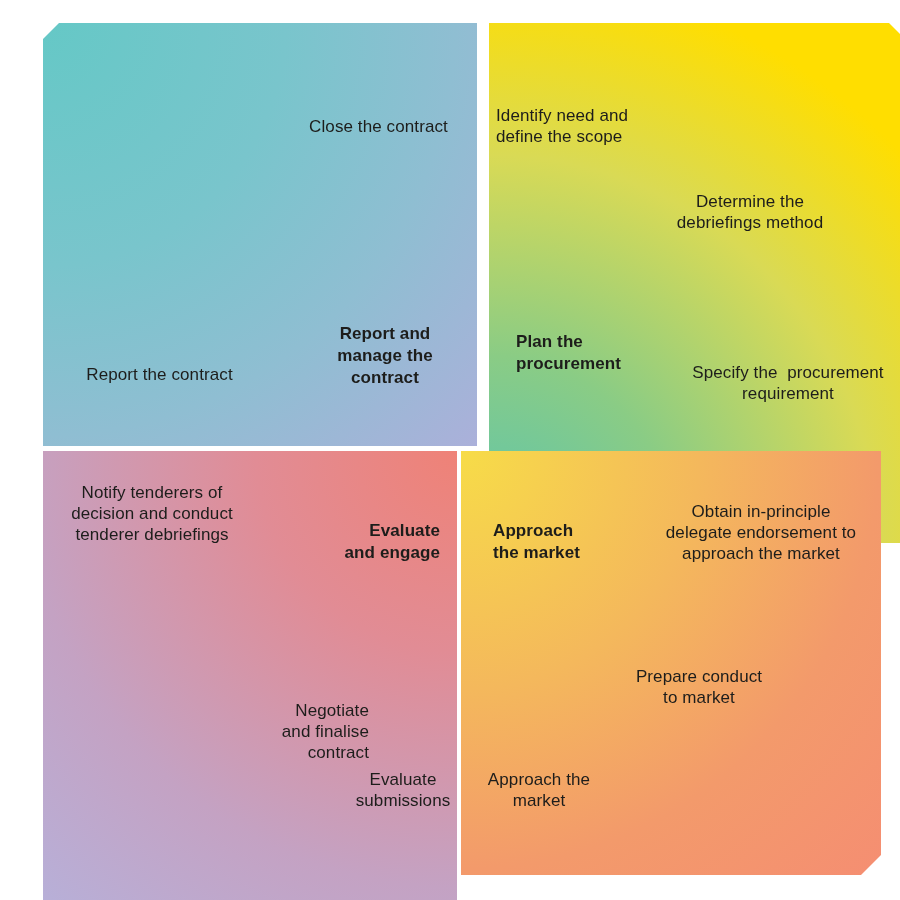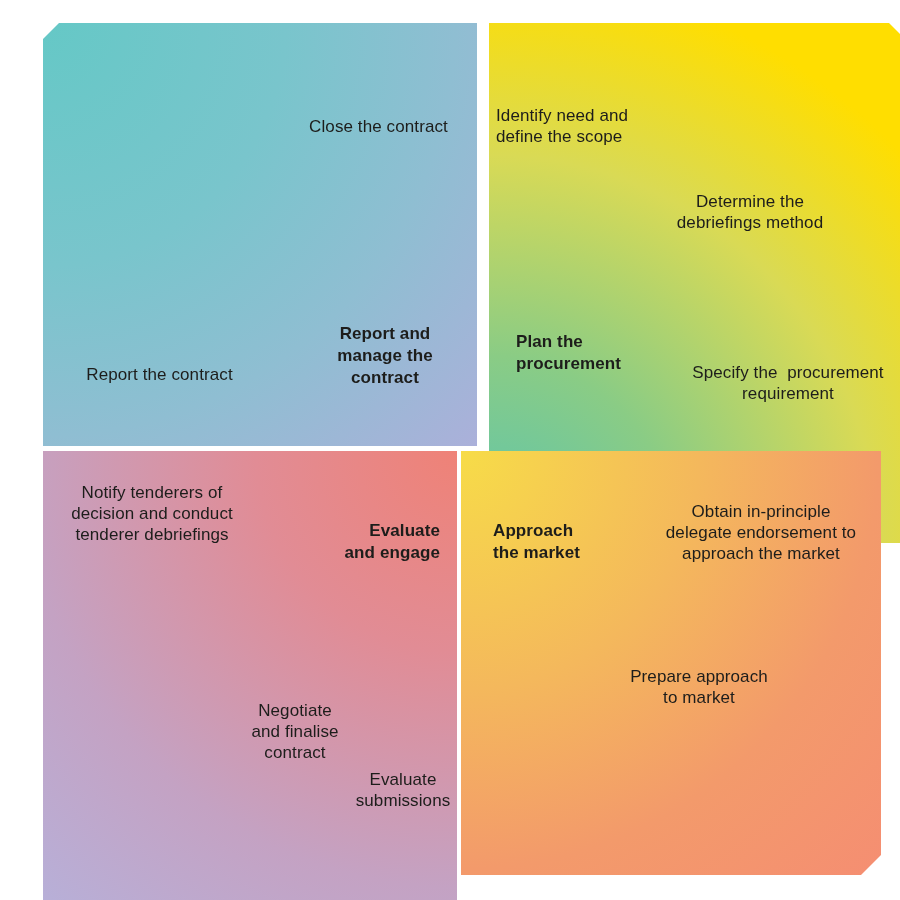--- a/index.html
+++ b/index.html
@@ -46,21 +46,21 @@
   
   .lbl-identify  { left: 7px;   top: 82px;  width: 175px; }
   .lbl-determine { left: 166px; top: 168px; width: 190px; }
   .hd-plan       { left: 27px;  top: 308px; width: 135px; }
   .lbl-specify   { left: 189px; top: 339px; width: 220px; }
 
   
   .lbl-notify    { left: 9px;   top: 31px;  width: 200px; }
   .hd-evaluate   { left: 277px; top: 69px;  width: 120px; }
   .lbl-approval  { left: 36px;  top: 162px; width: 210px; }
-  .lbl-negotiate { left: 192px; top: 249px; width: 120px; }
+  .lbl-negotiate { left: 206px; top: 249px; width: 120px; text-align: right; }
   .lbl-evalsub   { left: 300px; top: 318px; width: 120px; }
 
   
   .hd-approach   { left: 32px;  top: 69px;  width: 115px; }
   .lbl-endorse   { left: 190px; top: 50px;  width: 220px; }
   .lbl-prepare   { left: 158px; top: 215px; width: 160px; }
   .lbl-approachm { left: 13px;  top: 318px; width: 130px; }
 </style>
 </head>
 <body>
@@ -98,17 +98,19 @@
     <div class="label ta-c lbl-evalsub">Evaluate
 submissions</div>
   </div>
 
   <div class="quadrant q-br" style="background: radial-gradient(circle at 0% 0%, rgb(247, 220, 72) 0%, rgb(244, 184, 92) 40%, rgb(243, 154, 107) 70%, rgb(245, 142, 114) 100%);">
     <div class="label heading ta-l hd-approach">Approach
 the market</div>
     <div class="label ta-c lbl-endorse">Obtain in-principle
 delegate endorsement to
 approach the market</div>
-    <div class="label ta-c lbl-prepare">Prepare approach
+    <div class="label ta-c lbl-prepare">Prepare conduct
 to market</div>
+    <div class="label ta-c lbl-approachm">Approach the
+market</div>
   </div>
 
 </div>
 
 </body></html>

